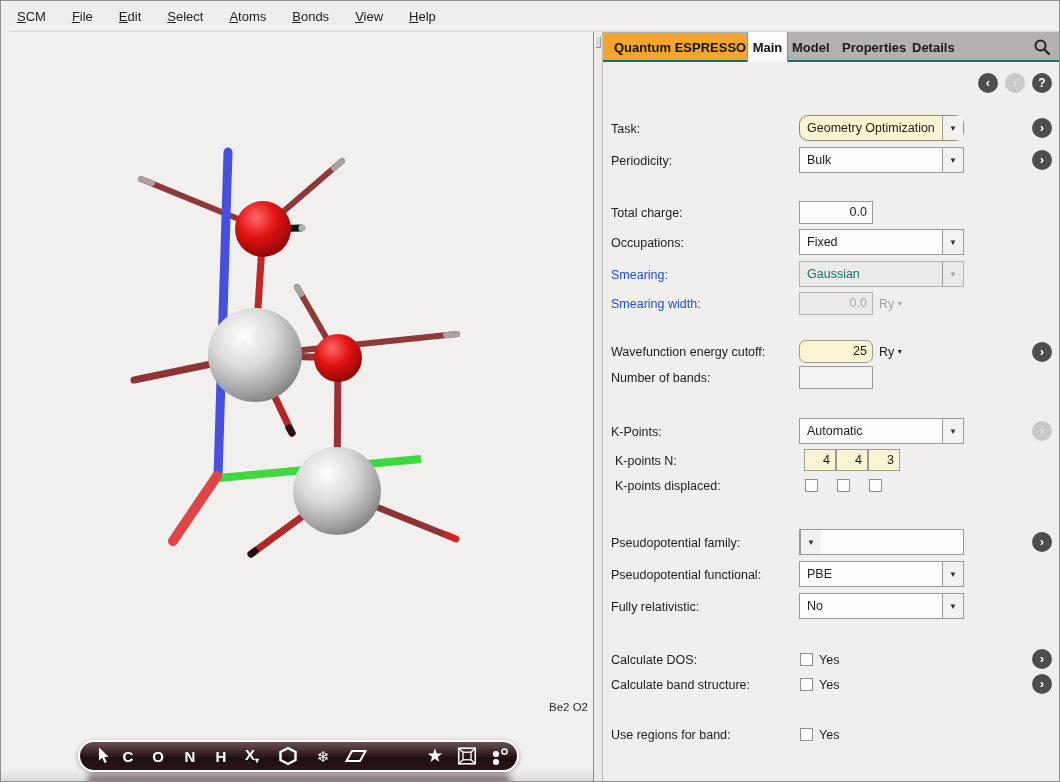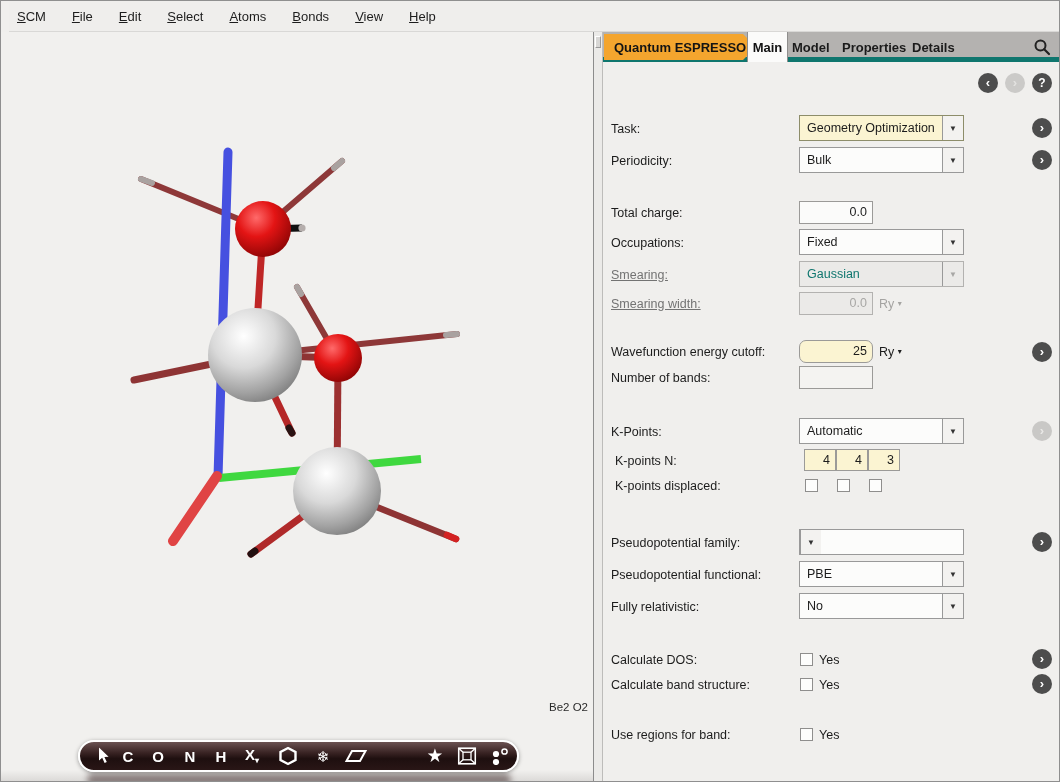--- a/index.html
+++ b/index.html
@@ -38,21 +38,21 @@
   #splitter { position:absolute; left:593px; top:31px; width:9px; height:751px;
               background:#ebeae8; border-right:1px solid #bdbcba; }
   #splitter-handle { position:absolute; left:1px; top:4px; width:6px; height:12px;
                      background:#d8d7d5; border:1px solid #fff; border-right-color:#9a9a9a;
                      border-bottom-color:#9a9a9a; }
 
   
   #panel { position:absolute; left:602px; top:31px; width:458px; height:751px;
            background:#f0efed; font-size:12.5px; color:#1c1c1c; }
   #tabbar { position:absolute; left:0; top:0; width:458px; height:30px;
-            background:#b4b2b0; border-bottom:5px solid #0f766e; }
+            background:#b4b2b0; border-bottom:2px solid #0f766e; }
   #qe-tab { position:absolute; left:1px; top:2px; height:26px; width:152px;
             background:#f4a52e; filter:drop-shadow(0 0 1px #a8741a);
             clip-path:polygon(0 0, calc(100% - 13px) 0, 100% 50%, calc(100% - 13px) 100%, 0 100%);
             display:flex; align-items:center; padding-left:10px;
             font-weight:bold; font-size:13px; color:#141414; }
   #tab-main { position:absolute; left:144px; top:0; width:41px; height:30px;
               background:#fbfbfa; border-left:1px solid #8f8e8d; border-right:1px solid #8f8e8d;
               display:flex; align-items:center; justify-content:center;
               font-weight:bold; font-size:13px; color:#111; }
   .tab-plain { position:absolute; top:0; height:30px; display:flex; align-items:center;
@@ -61,29 +61,29 @@
   #search-icon { position:absolute; left:430px; top:6px; width:18px; height:18px; cursor:pointer; }
 
   .navbtn { position:absolute; width:20px; height:20px; border-radius:50%;
             display:flex; align-items:center; justify-content:center;
             color:#fff; font-weight:bold; cursor:pointer; }
   .navbtn.dark { background:#4d4d4d; }
   .navbtn.disabled { background:#cbcac8; color:#e3e2e0; }
 
   .row-label { position:absolute; left:8px; white-space:nowrap; }
   .row-label.sub { left:12px; }
-  .row-label.dim { color:#737373;text-decoration:underline; }
+  .row-label.dim { color:#1d4ed8; }
 
   .dd { position:absolute; left:196px; width:165px; height:26px;
         background:#fcfcfb; border:1px solid #999; display:flex; cursor:pointer; }
   .dd .dd-val { flex:1; padding:0 0 0 7px; line-height:24px; white-space:nowrap; overflow:hidden; }
   .dd .dd-btn { width:21px; border-left:1px solid #999; background:#f3f2f0;
                 display:flex; align-items:center; justify-content:center;
                 font-size:8px; color:#333; }
-  .dd.cream { background:#fbf4d2; border-color:#8d8d6a; }
+  .dd.cream { background:#fbf4d2; border-color:#8d8d6a;border-radius:9px; }
   .dd.cream .dd-btn { background:#f3f2f0; }
   .dd.disabled { background:#ebeae8; border-color:#b3b2b0; }
   .dd.disabled .dd-val { color:#0f766e; }
   .dd.disabled .dd-btn { background:#ebeae8; color:#a8a7a5; }
 
   .entry { position:absolute; left:196px; width:74px; height:23px;
            background:#fbfbfa; border:1px solid #9b9a98; text-align:right;
            padding:0 5px 0 2px; line-height:21px; }
   .entry.cream { background:#fbf4d2;border-radius:7px; }
   .entry.empty { background:#f4f3f1; }

